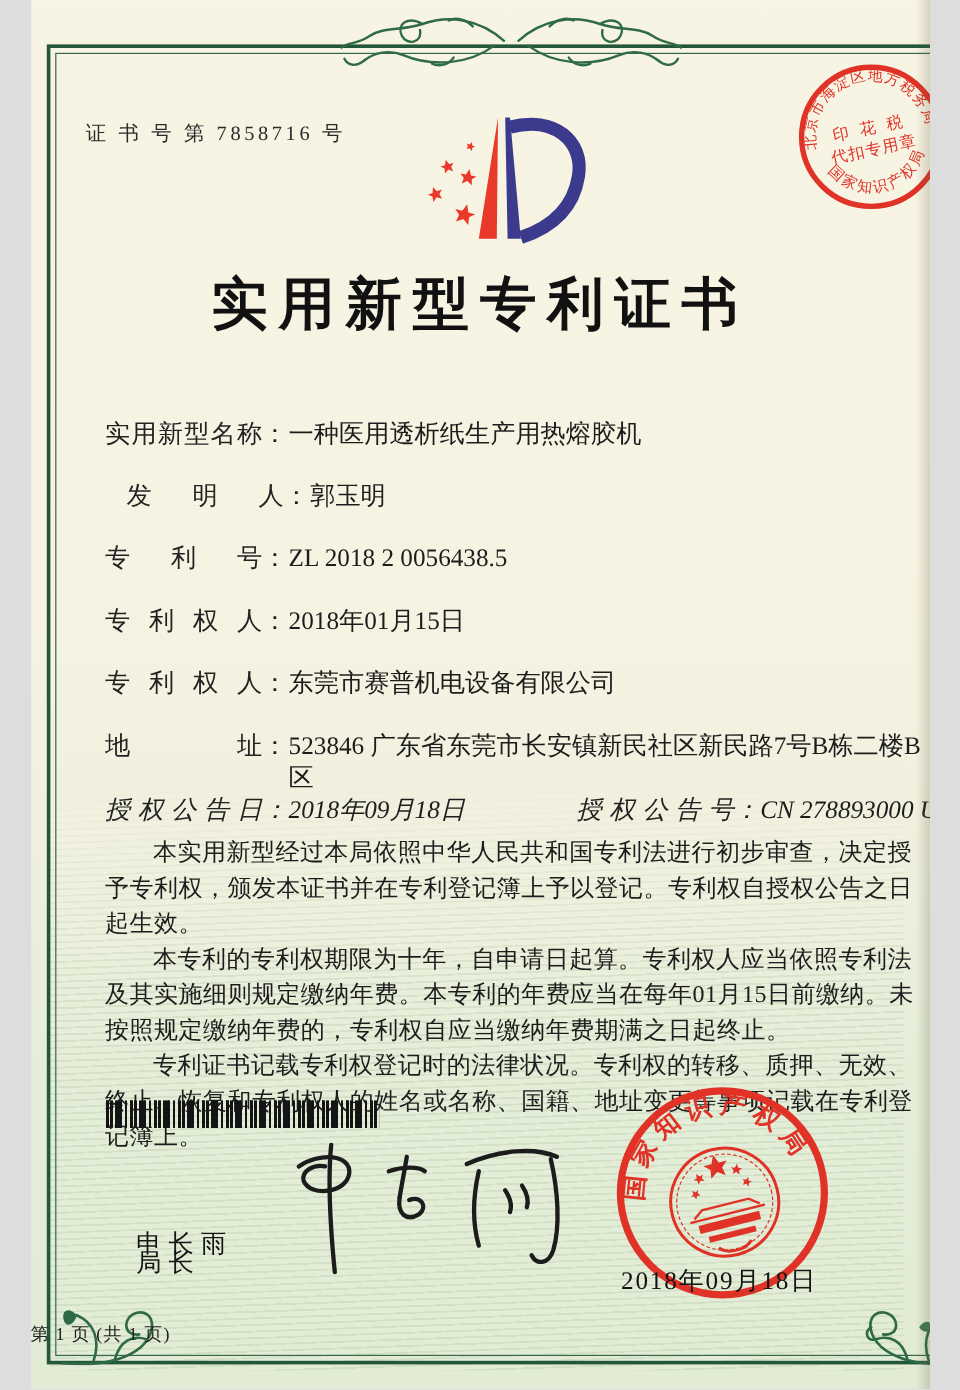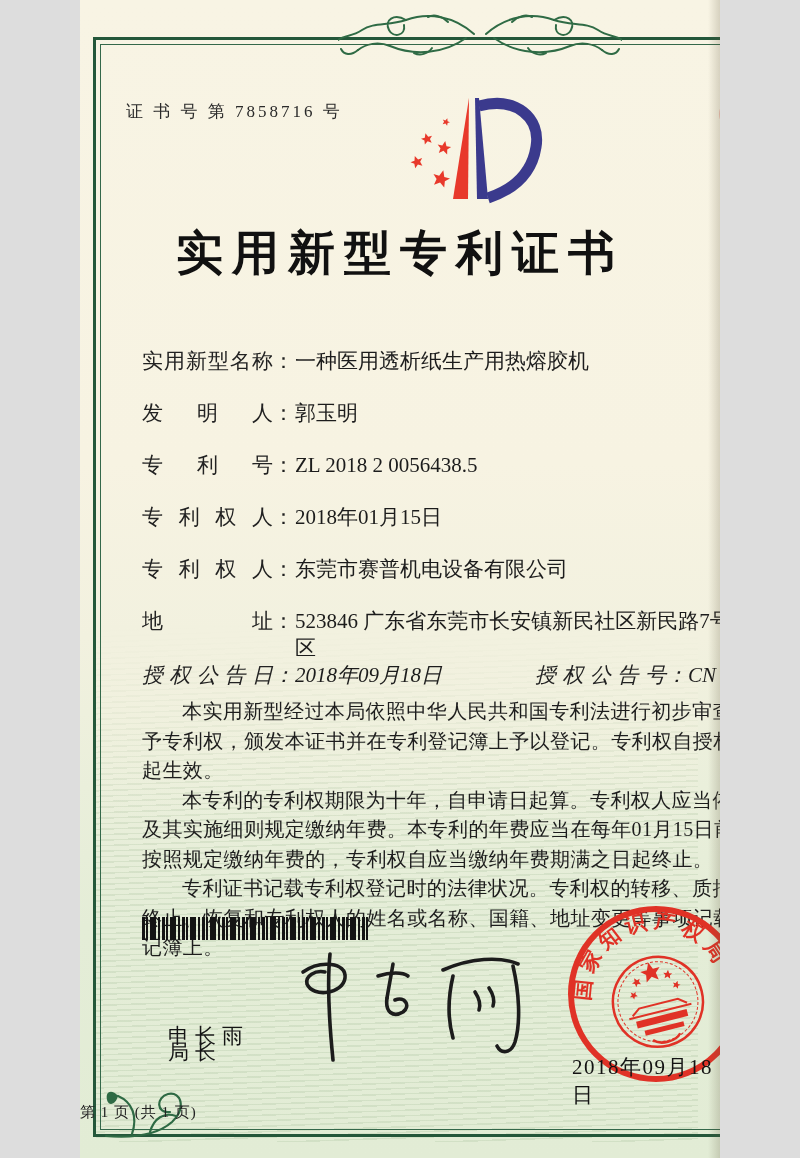--- a/index.html
+++ b/index.html
@@ -1,18 +1,18 @@
 <!DOCTYPE html>
 <html><head>
 <meta charset="utf-8">
 <style>
   html,body{margin:0;padding:0;background:#ddd;}
   #page{
     position:relative;
-    width:640px;height:1158px;
+    width:749px;height:1158px;
     margin:0 auto;
     overflow:hidden;
     background:linear-gradient(180deg,#f8f4e4 0%,#f7f3e2 40%,#f2f1df 55%,#eaefdb 68%,#e4edd7 80%,#e2ecd5 100%);
     font-family:"Liberation Serif", serif;
     color:#1f1f1f;
   }
   #page::after{
     content:"";position:absolute;top:0;right:0;width:12px;height:100%;
     background:linear-gradient(90deg,rgba(0,0,0,0),rgba(95,85,60,0.22));
     pointer-events:none;
@@ -47,21 +47,21 @@
     letter-spacing:9px;color:#111;
   }
   .field-row{position:absolute;left:62px;font-size:21px;line-height:27px;white-space:nowrap;}
   .flabel{
     display:inline-block;width:131px;
     text-align:justify;text-align-last:justify;
     vertical-align:top;color:#222;
   }
   .fcolon{display:inline-block;width:22px;vertical-align:top;}
   .fvalue{display:inline-block;vertical-align:top;white-space:normal;max-width:535px;color:#1c1c1c;}
-  .row-1{top:348px;} .row-2{top:400px;} .row-3{top:452px;}
+  .row-1{top:348px;} .row-2{top:400px;margin-left:18px;} .row-3{top:452px;}
   .row-4{top:504px;} .row-5{top:556px;} .row-6{top:608px;} .row-7{top:662px;font-style:italic;}
   .grant-no{position:absolute;left:393px;top:0;}
   .paragraphs{
     position:absolute;left:62px;top:697px;width:684px;
     font-size:20px;line-height:29.5px;letter-spacing:0.4px;color:#1d1d1d;
   }
   .paragraphs p{margin:0;text-indent:2em;}
   .barcode{
     position:absolute;left:62px;top:917px;width:228px;height:23px;
     background:

